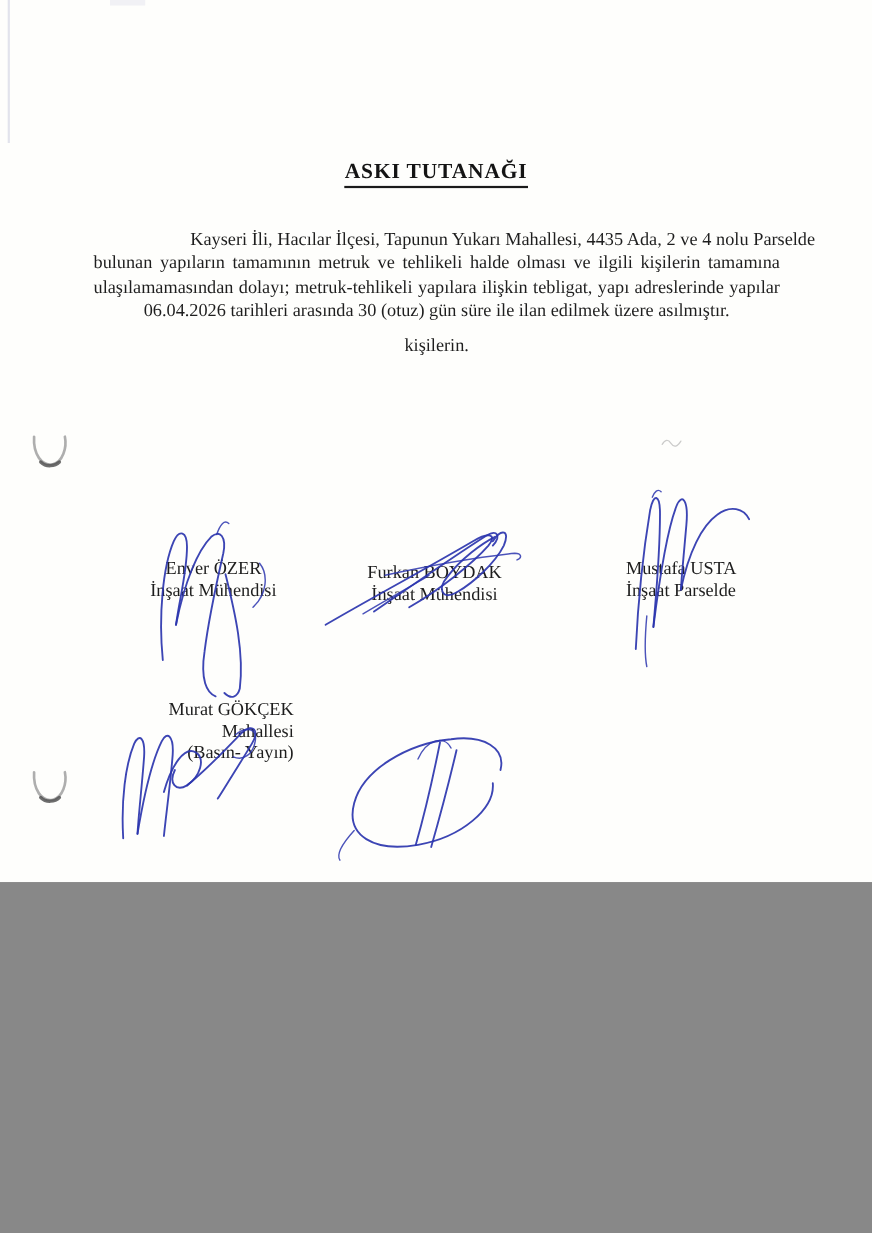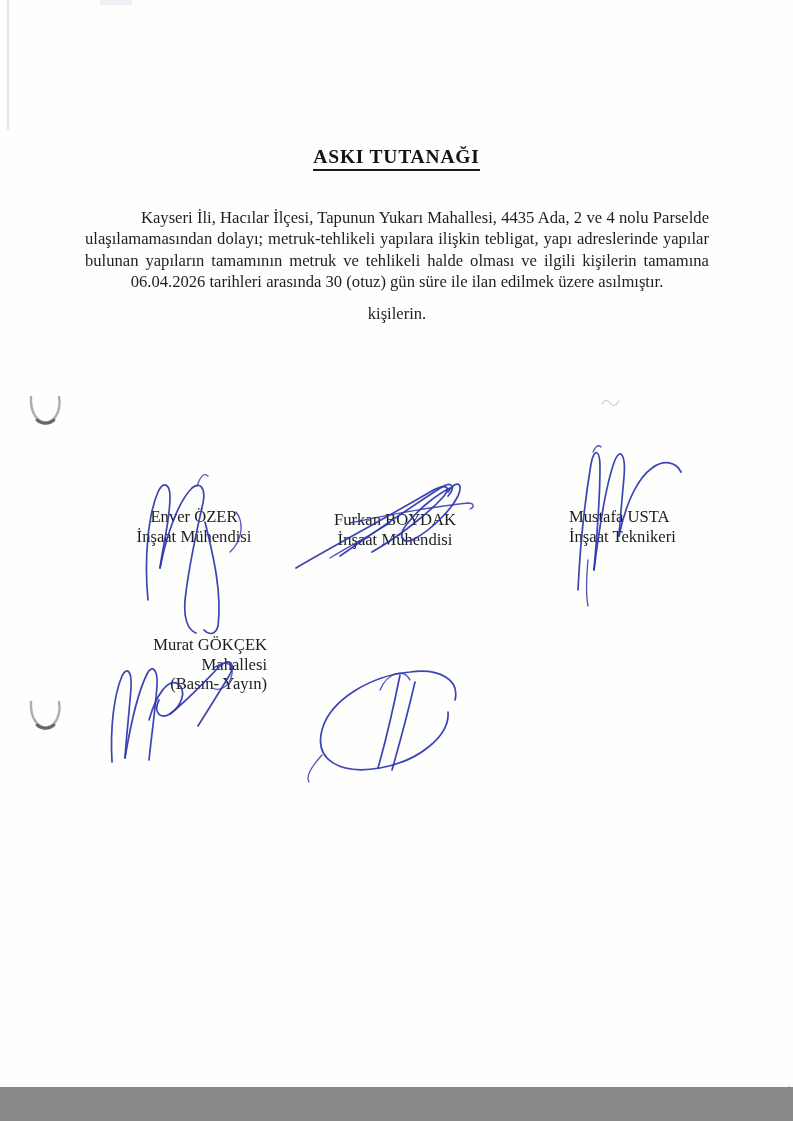--- a/index.html
+++ b/index.html
@@ -1,19 +1,19 @@
 <!DOCTYPE html>
 <html style="--ink: #2b35ae;"><head>
 <meta charset="utf-8">
 <style>
   html, body { margin: 0; padding: 0; background: #888; }
   .page {
     position: relative;
     width: 793px;
-    height: 1087px;
+    height: 802px;
     margin: 0 auto;
     background: #fefefc;
     overflow: hidden;
     font-family: "Liberation Serif", "DejaVu Serif", serif;
     color: #1e1e1e;
   }
   .title-wrap {
     position: absolute;
     top: 146px;
     left: 0;
@@ -40,21 +40,21 @@
     height: 21.4px;
     line-height: 21.4px;
     white-space: nowrap;
   }
   .line.just {
     white-space: normal;
     text-align: justify;
     text-align-last: justify;
   }
   .line.indent { padding-left: 56px; }
-  .line.just.indent { width: 568px; margin-left: 56px; padding-left: 0; }
+  .line.just.indent { width: 568px; margin-left: 88px; padding-left: 0; }
   .line.plain { text-align: center; }
   .line.gap { margin-top: 10px; }
   .signer {
     position: absolute;
     font-size: 16.6px;
     line-height: 19.5px;
     text-align: center;
     color: #1d1d1d;
   }
   .signer.left-align { text-align: left; }
@@ -78,39 +78,39 @@
 <body>
 
 <div class="page">
 
   <div class="title-wrap">
     <span class="title">ASKI TUTANAĞI</span>
   </div>
 
   <div class="body-text">
     <div class="line just indent">Kayseri İli, Hacılar İlçesi, Tapunun Yukarı Mahallesi, 4435 Ada, 2 ve 4  nolu Parselde</div>
+    <div class="line just">bulunan yapıların tamamının metruk ve tehlikeli halde olması ve ilgili kişilerin tamamına</div>
     <div class="line just">ulaşılamamasından dolayı; metruk-tehlikeli yapılara ilişkin tebligat, yapı adreslerinde yapılar</div>
-    <div class="line just">bulunan yapıların tamamının metruk ve tehlikeli halde olması ve ilgili kişilerin tamamına</div>
     <div class="line plain">06.04.2026 tarihleri arasında 30 (otuz) gün süre ile ilan edilmek üzere asılmıştır.</div>
     <div class="line plain gap">kişilerin.</div>
   </div>
 
   <div class="signer" style="top:507px; left:113px; width:162px;">
     <div>Enver ÖZER</div>
     <div>İnşaat Mühendisi</div>
   </div>
 
   <div class="signer" style="top:510px; left:313px; width:164px;text-align:center;">
     <div>Furkan BOYDAK</div>
     <div>İnşaat Mühendisi</div>
   </div>
 
   <div class="signer left-align" style="top:507px; left:569px; width:130px;">
     <div>Mustafa USTA</div>
-    <div>İnşaat Teknikeri</div>
+    <div>İnşaat Parselde</div>
   </div>
 
   <div class="signer" style="top:635px; left:103px; width:164px;text-align:right;">
     <div>Murat GÖKÇEK</div>
     <div>Mahallesi</div>
     <div>(Basın- Yayın)</div>
   </div>
 
 
   <svg class="overlay" width="793" height="1121" viewBox="0 0 793 1121">

